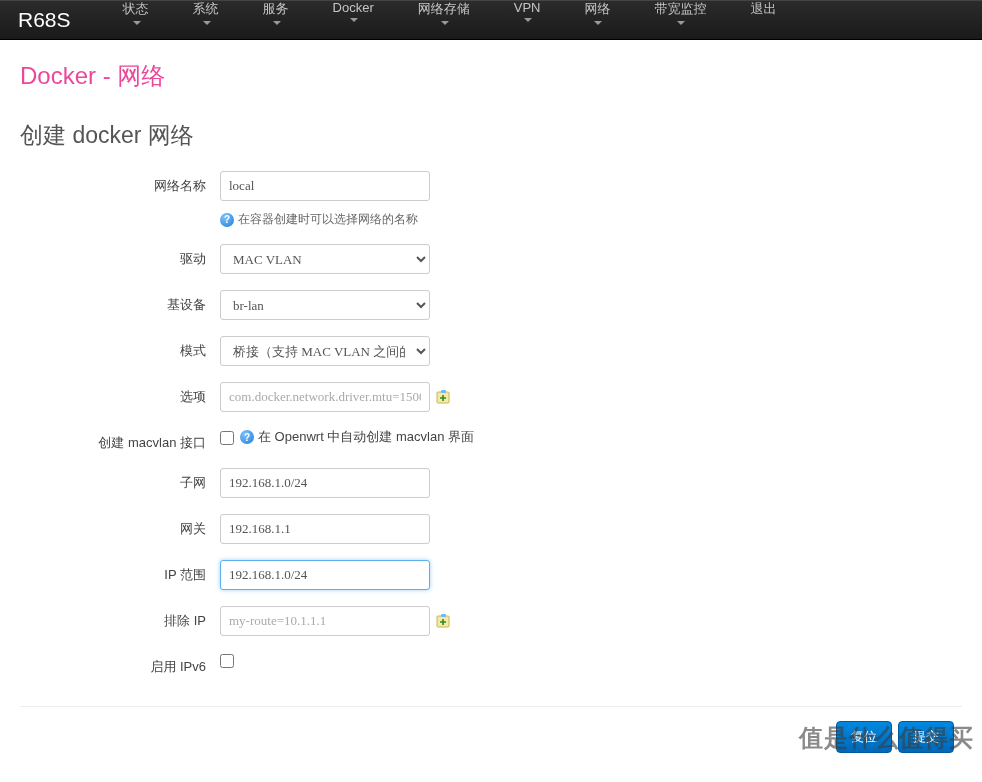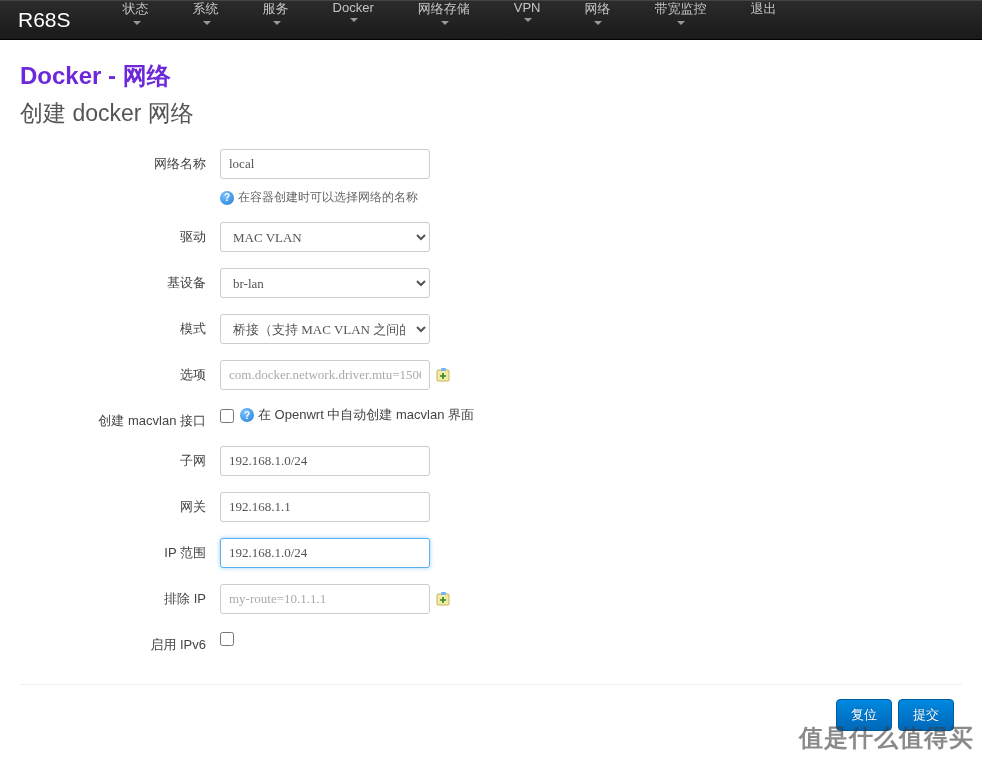--- a/index.html
+++ b/index.html
@@ -49,23 +49,23 @@
       border-left: 4px solid transparent;
       border-right: 4px solid transparent;
       border-top: 4px solid #999;
       margin-left: 2px;
     }
     .content {
       padding: 20px 20px 0 20px;
     }
     h2.page-title {
       font-size: 24px;
-      font-weight: bold;
-      color: #6d28d9;
-      margin-bottom: 6px;
+      font-weight: normal;
+      color: #ec4899;
+      margin-bottom: 28px;
     }
     h3.section-title {
       font-size: 23px;
       font-weight: 400;
       color: #555;
       margin-bottom: 20px;
     }
     .form-row {
       display: flex;
       align-items: flex-start;

